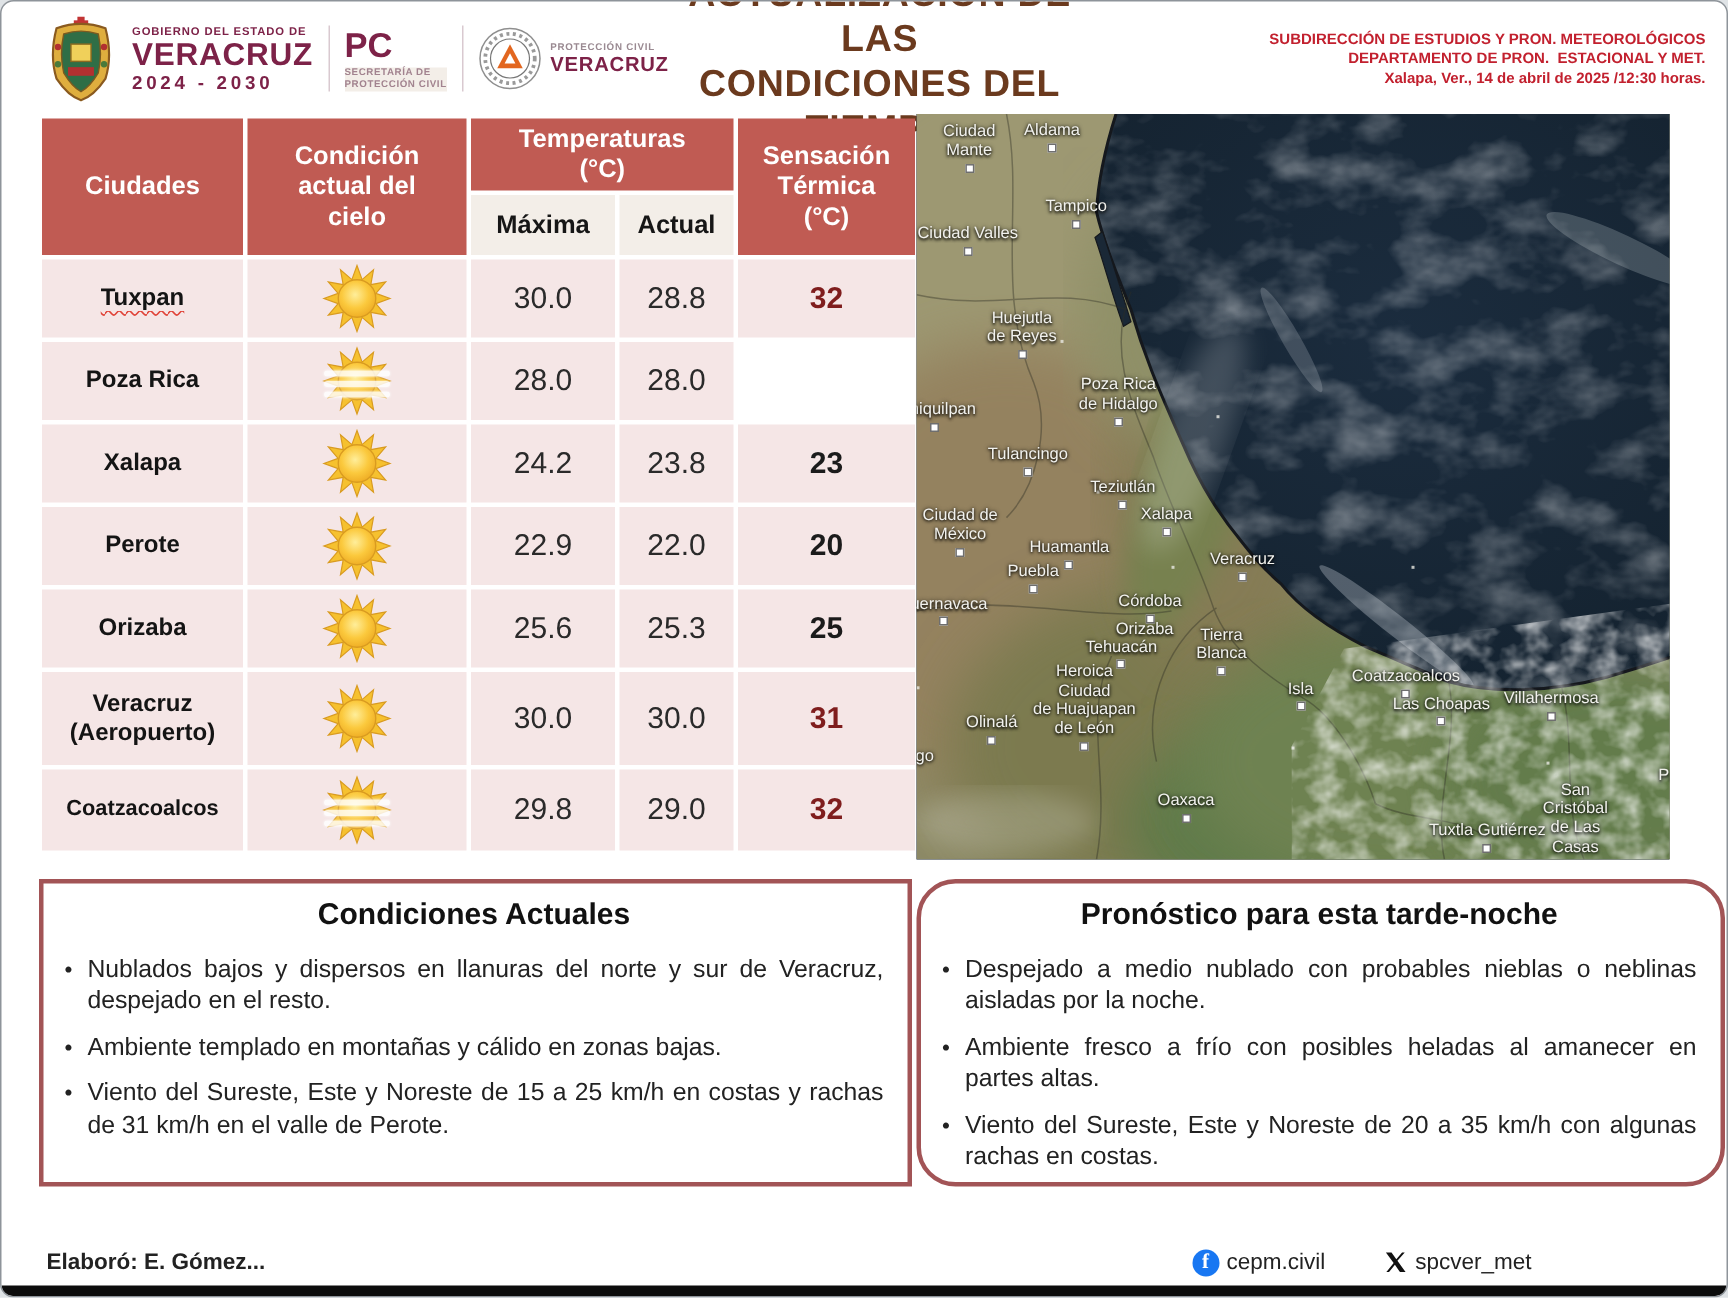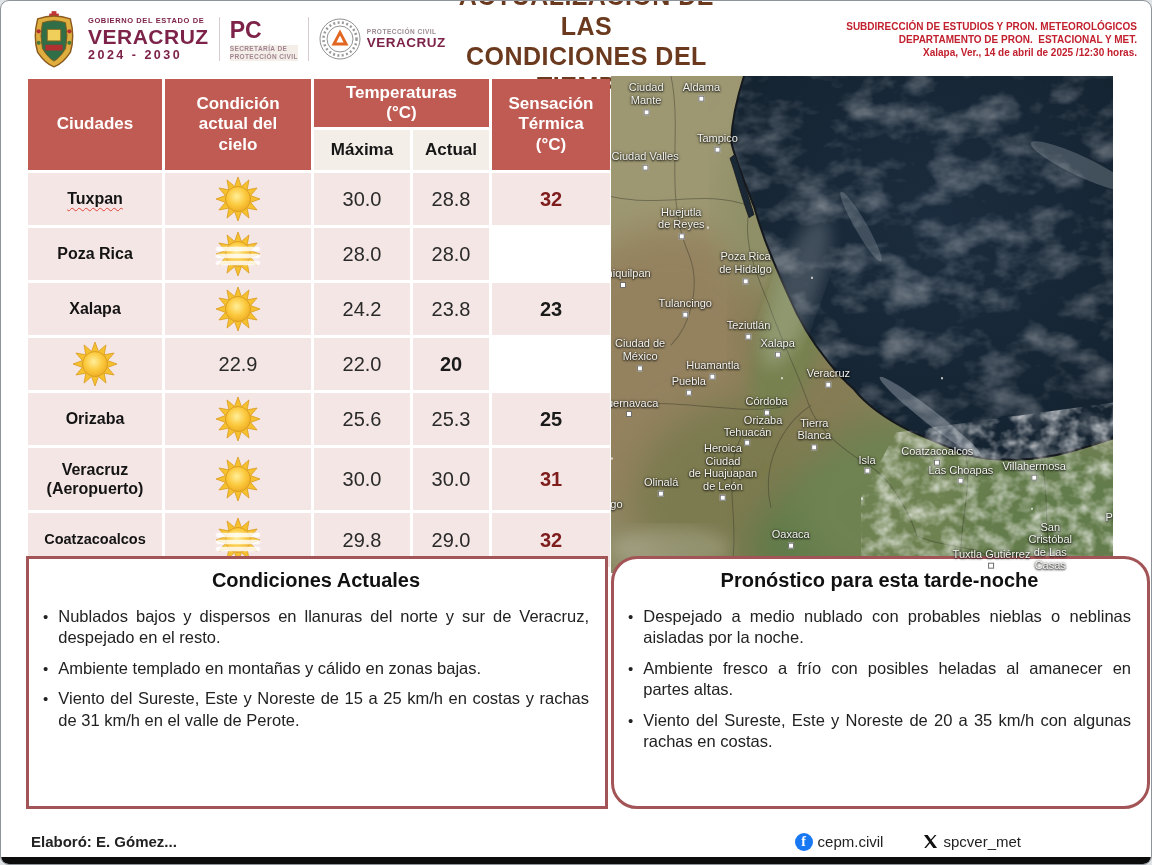--- a/index.html
+++ b/index.html
@@ -57,21 +57,21 @@
   .map{position:absolute;left:610px;top:75px;width:502px;height:497px;overflow:hidden;background:#14212f;}
   .map svg.base{position:absolute;left:0;top:0;}
   .mlabel{position:absolute;transform:translate(-50%,-50%);color:#f2f2ee;font-size:11px;
           line-height:1.15;text-shadow:0 1px 2px rgba(0,0,0,.95),0 0 3px rgba(0,0,0,.7);z-index:3;}
   .mlabel .t{display:block;text-align:center;white-space:pre-line;}
   .mlabel .mk{display:block;width:6px;height:6px;background:#fff;border:1px solid #6e6e6e;
               margin:2px auto 0;box-sizing:border-box;}
   .mlabel.noc{transform:none;}
   .mlabel.noc .t{text-align:left;}
   
-  .box{position:absolute;top:555px;height:253px;background:#fff;border:3px solid #a25456;
+  .box{position:absolute;top:585px;height:205px;background:#fff;border:3px solid #a25456;
        box-sizing:border-box;padding:8px 16px 8px 14px;}
   .box.left{left:25px;width:582px;}
   .box.right{left:610px;width:539px;border-radius:26px;}
   .box h3{margin:2px 0 14px 0;text-align:center;font-size:20px;color:#111;}
   .bullet{display:flex;gap:10px;margin-bottom:9px;font-size:16.5px;color:#222;line-height:1.3;}
   .bullet .dot{flex:0 0 auto;font-size:15px;padding-top:1px;}
   .bullet .bt{text-align:justify;}
   
   .footer{position:absolute;left:0;top:824px;width:100%;height:33px;display:flex;align-items:center;}
   .elab{font-weight:bold;font-size:15px;color:#222;padding-left:30px;flex:1;}
@@ -209,20 +209,21 @@
                 <use href="#sun-shape"></use>
               </svg>
             </span>
           </div>
         <div class="td num">24.2</div>
         <div class="td num">23.8</div>
         <div class="td feel black">23</div>
       </div>
 
       <div class="trow">
+        <div class="td city"><span>Perote</span></div>
         <div class="td">
             <span class="sun-wrap sunny">
               <svg viewBox="-24 -24 48 48">
                 <use href="#sun-shape"></use>
               </svg>
             </span>
           </div>
         <div class="td num">22.9</div>
         <div class="td num">22.0</div>
         <div class="td feel black">20</div>

